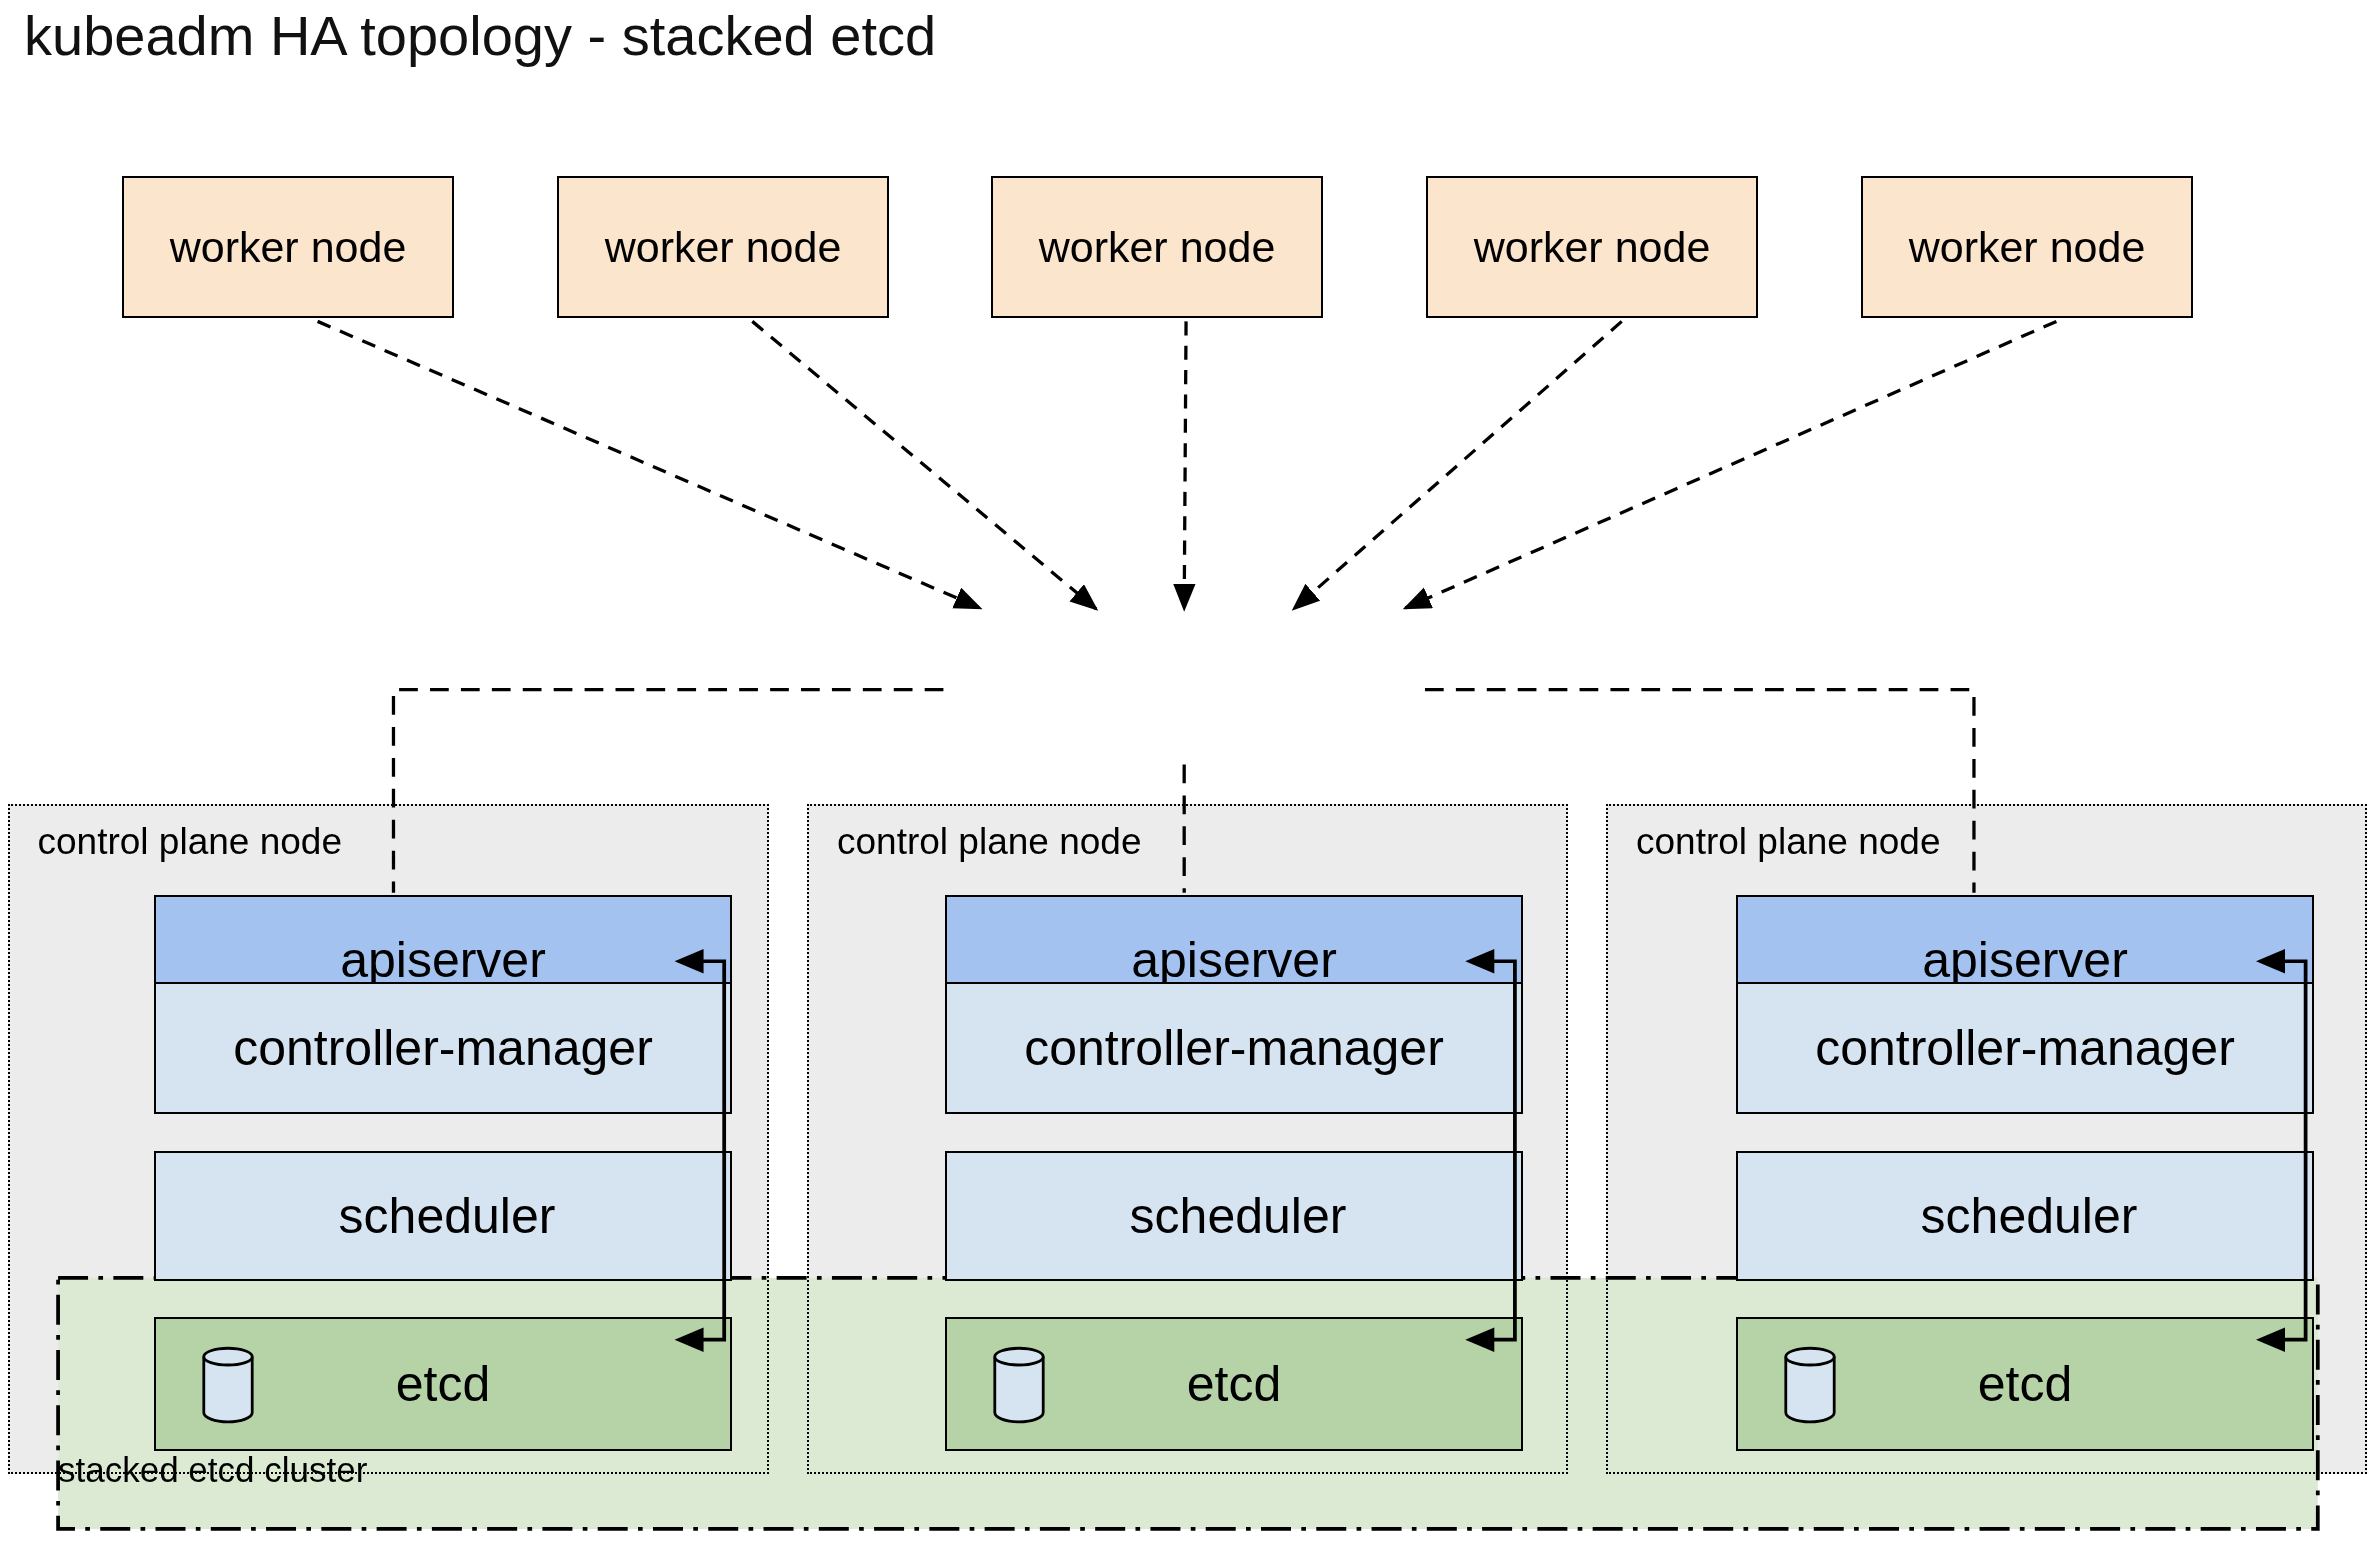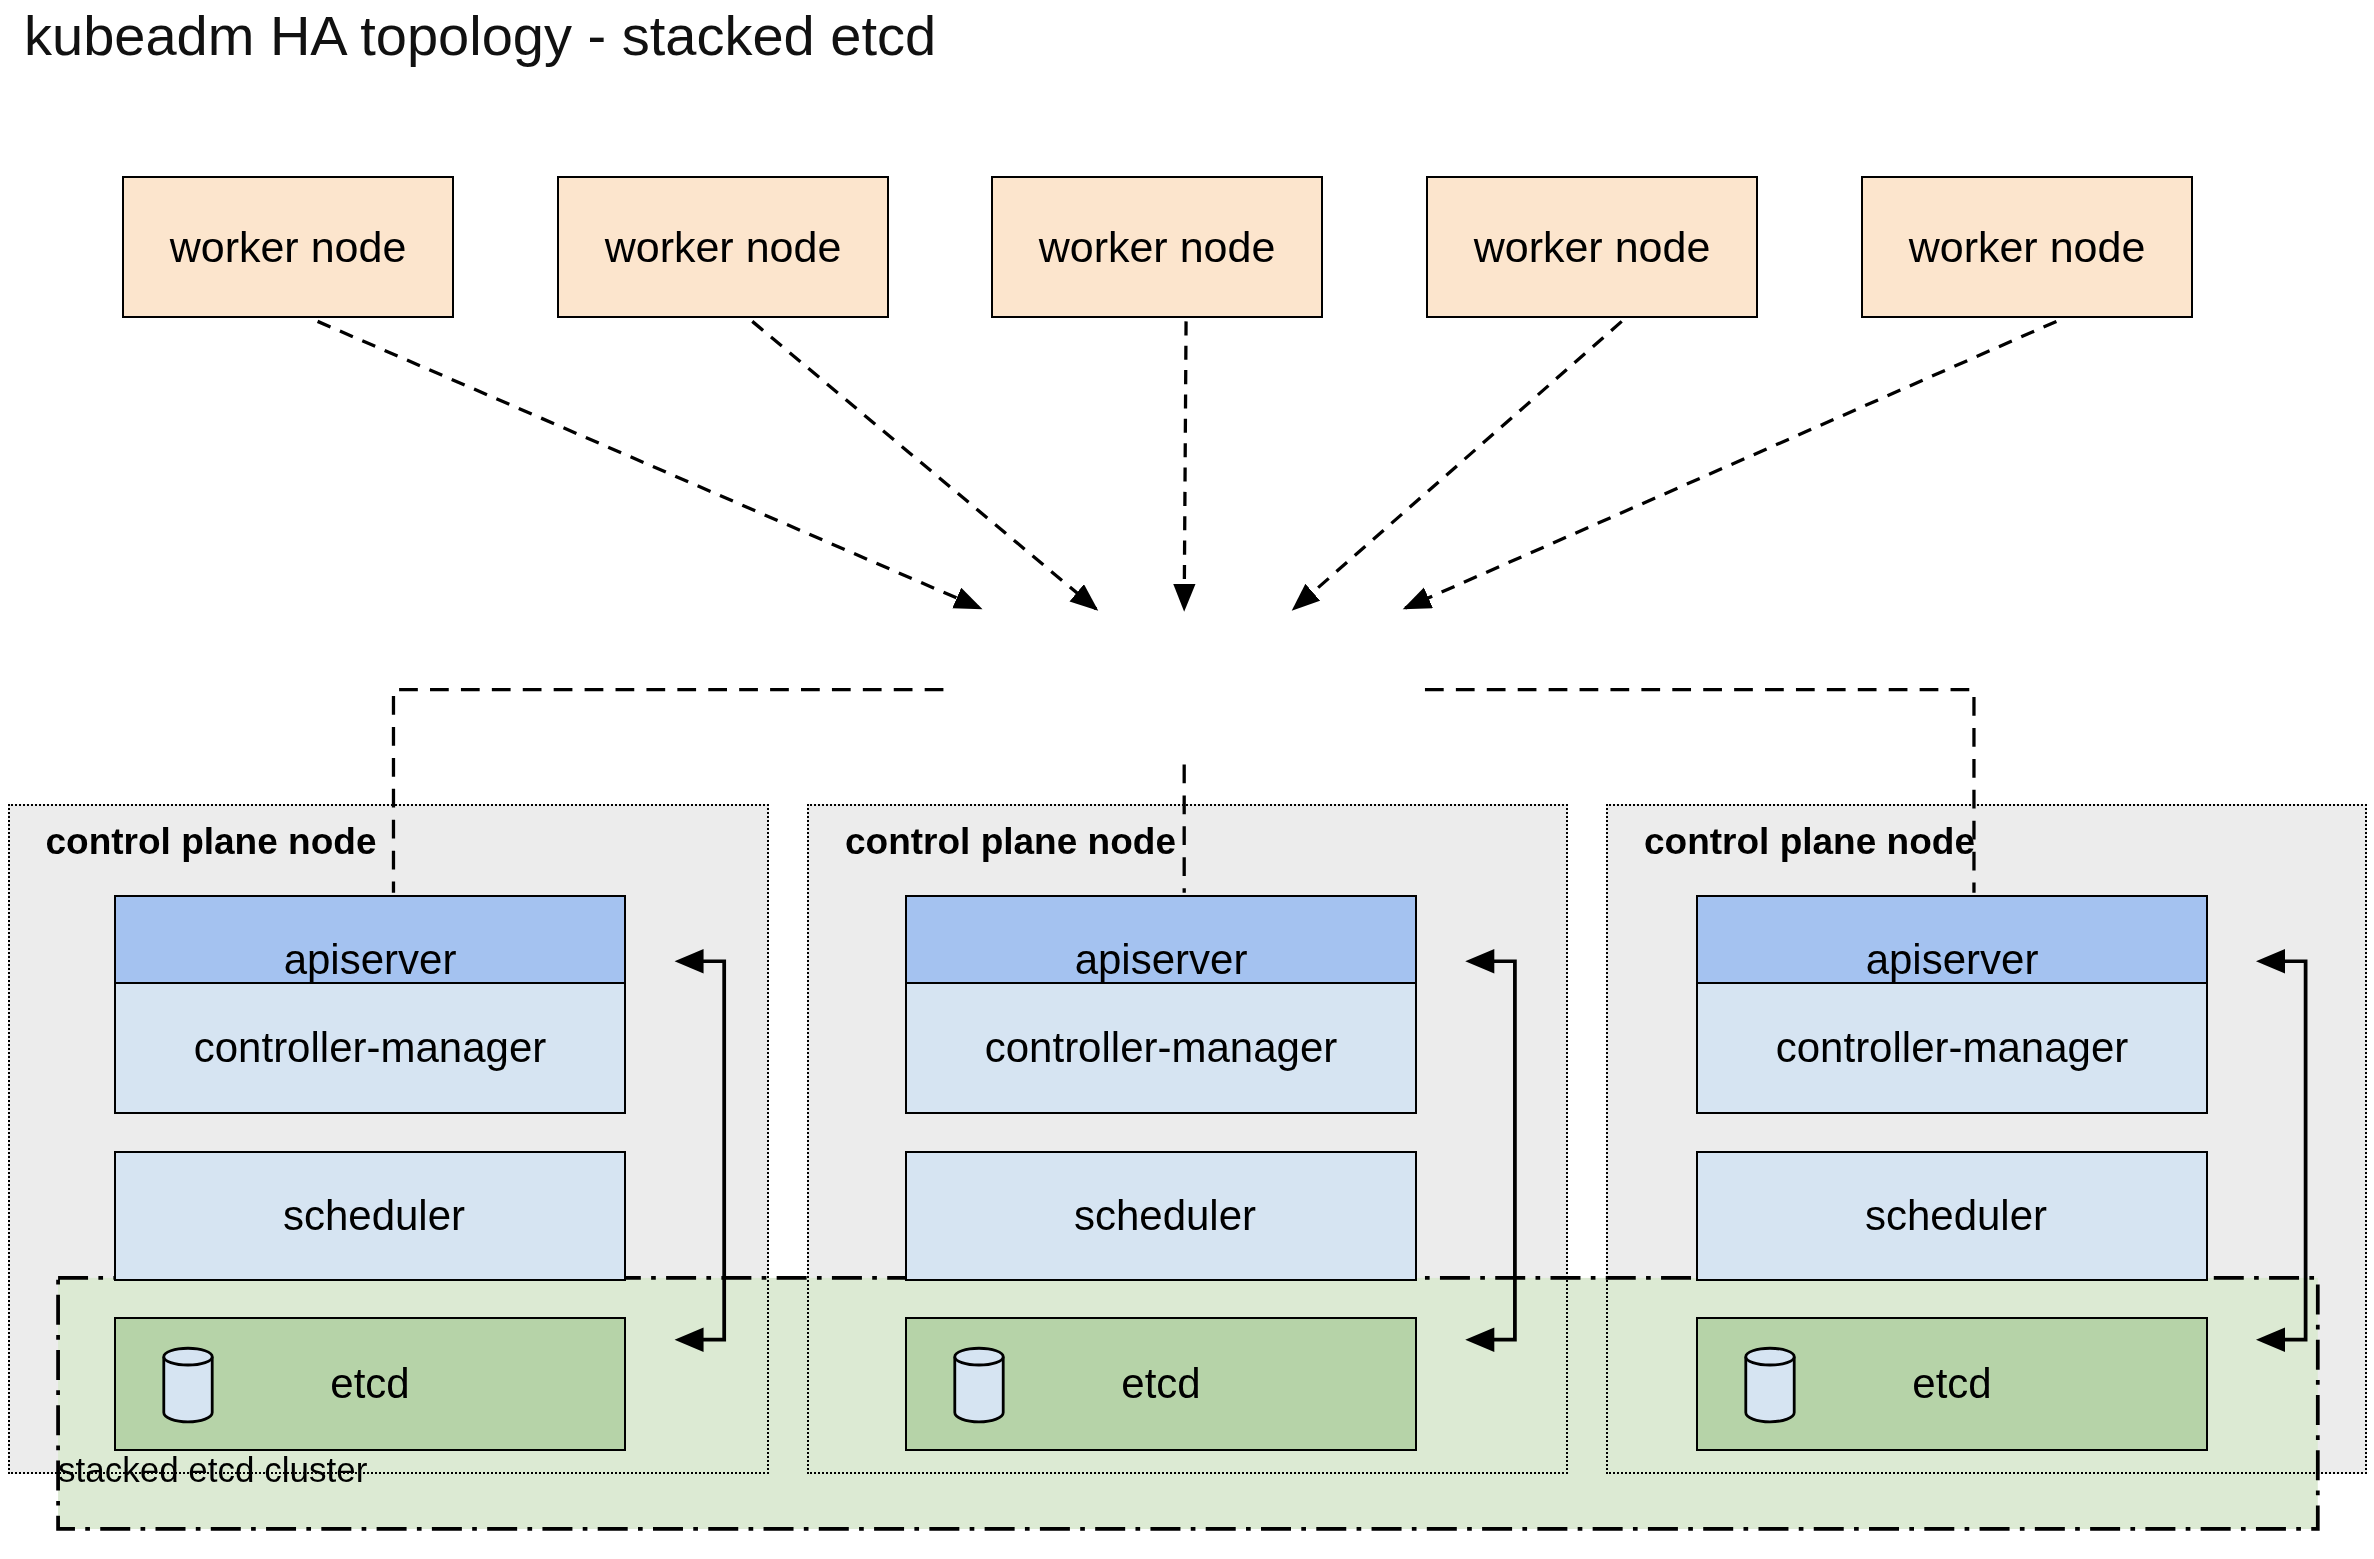--- a/index.html
+++ b/index.html
@@ -42,31 +42,32 @@
     background:var(--node_bg);
     z-index:1;
   }
   .cp-frame{
     position:absolute;top:804px;width:761px;height:670px;
     border:2.8px dotted var(--stroke);
     box-sizing:border-box;
     z-index:3;
   }
   .cp-label{
-    position:absolute;left:36px;top:15px;
-    font-size:37px;white-space:nowrap;font-weight:bold;
+    position:absolute;left:28px;top:15px;
+    font-size:37px;white-space:nowrap;
   }
   
   .row{
-    position:absolute;width:512px;
+    position:absolute;width:578px;
     border:2.8px solid var(--stroke);
     box-sizing:border-box;
     display:flex;align-items:center;justify-content:center;
-    font-size:42px;
+    font-size:50px;
     z-index:4;
+    margin-left:40px;
   }
   .row.apiserver{top:895px;height:130px;background:var(--apiserver);}
   .row.cm       {top:982px;height:132px;background:var(--component);}
   .row.sched    {top:1151px;height:130px;background:var(--component);padding-left:8px;}
   .row.etcd     {top:1317px;height:134px;background:var(--etcd);}
   .db-icon{position:absolute;left:45px;top:27px;}
   
   #cluster-layer{position:absolute;left:0;top:0;z-index:2;}
   .cluster-label{
     position:absolute;left:58px;top:1450px;width:2260px;

